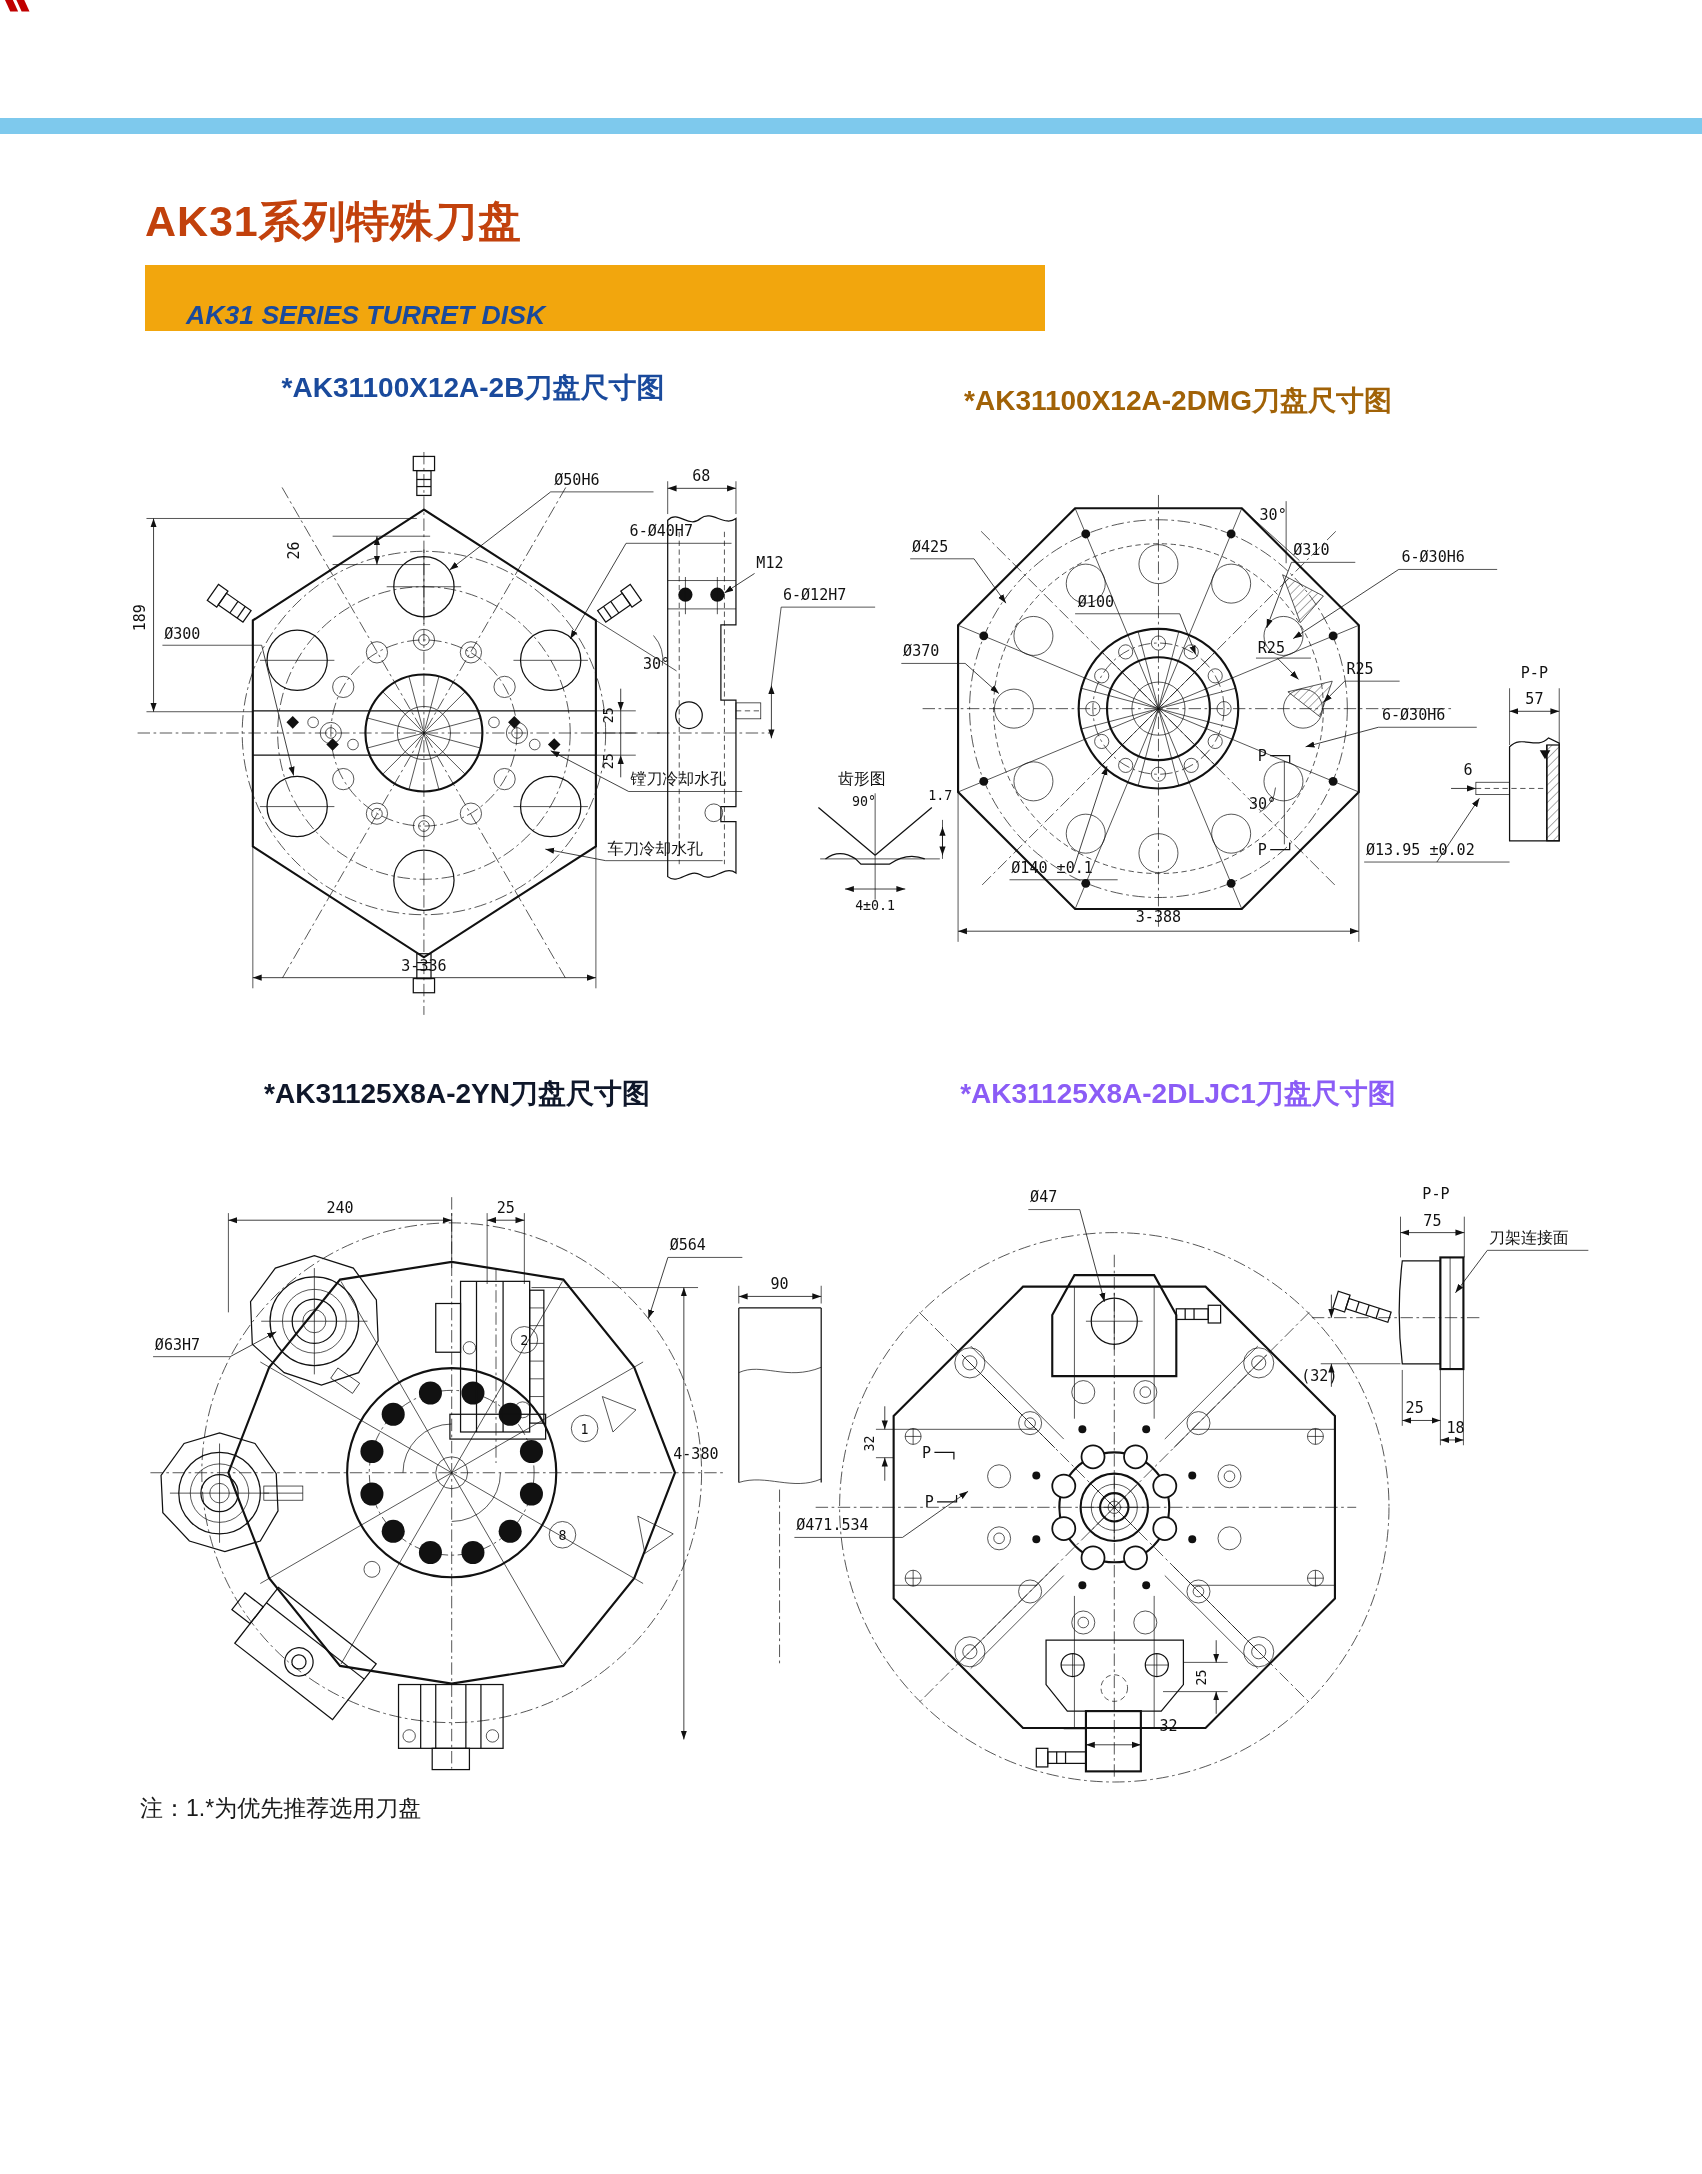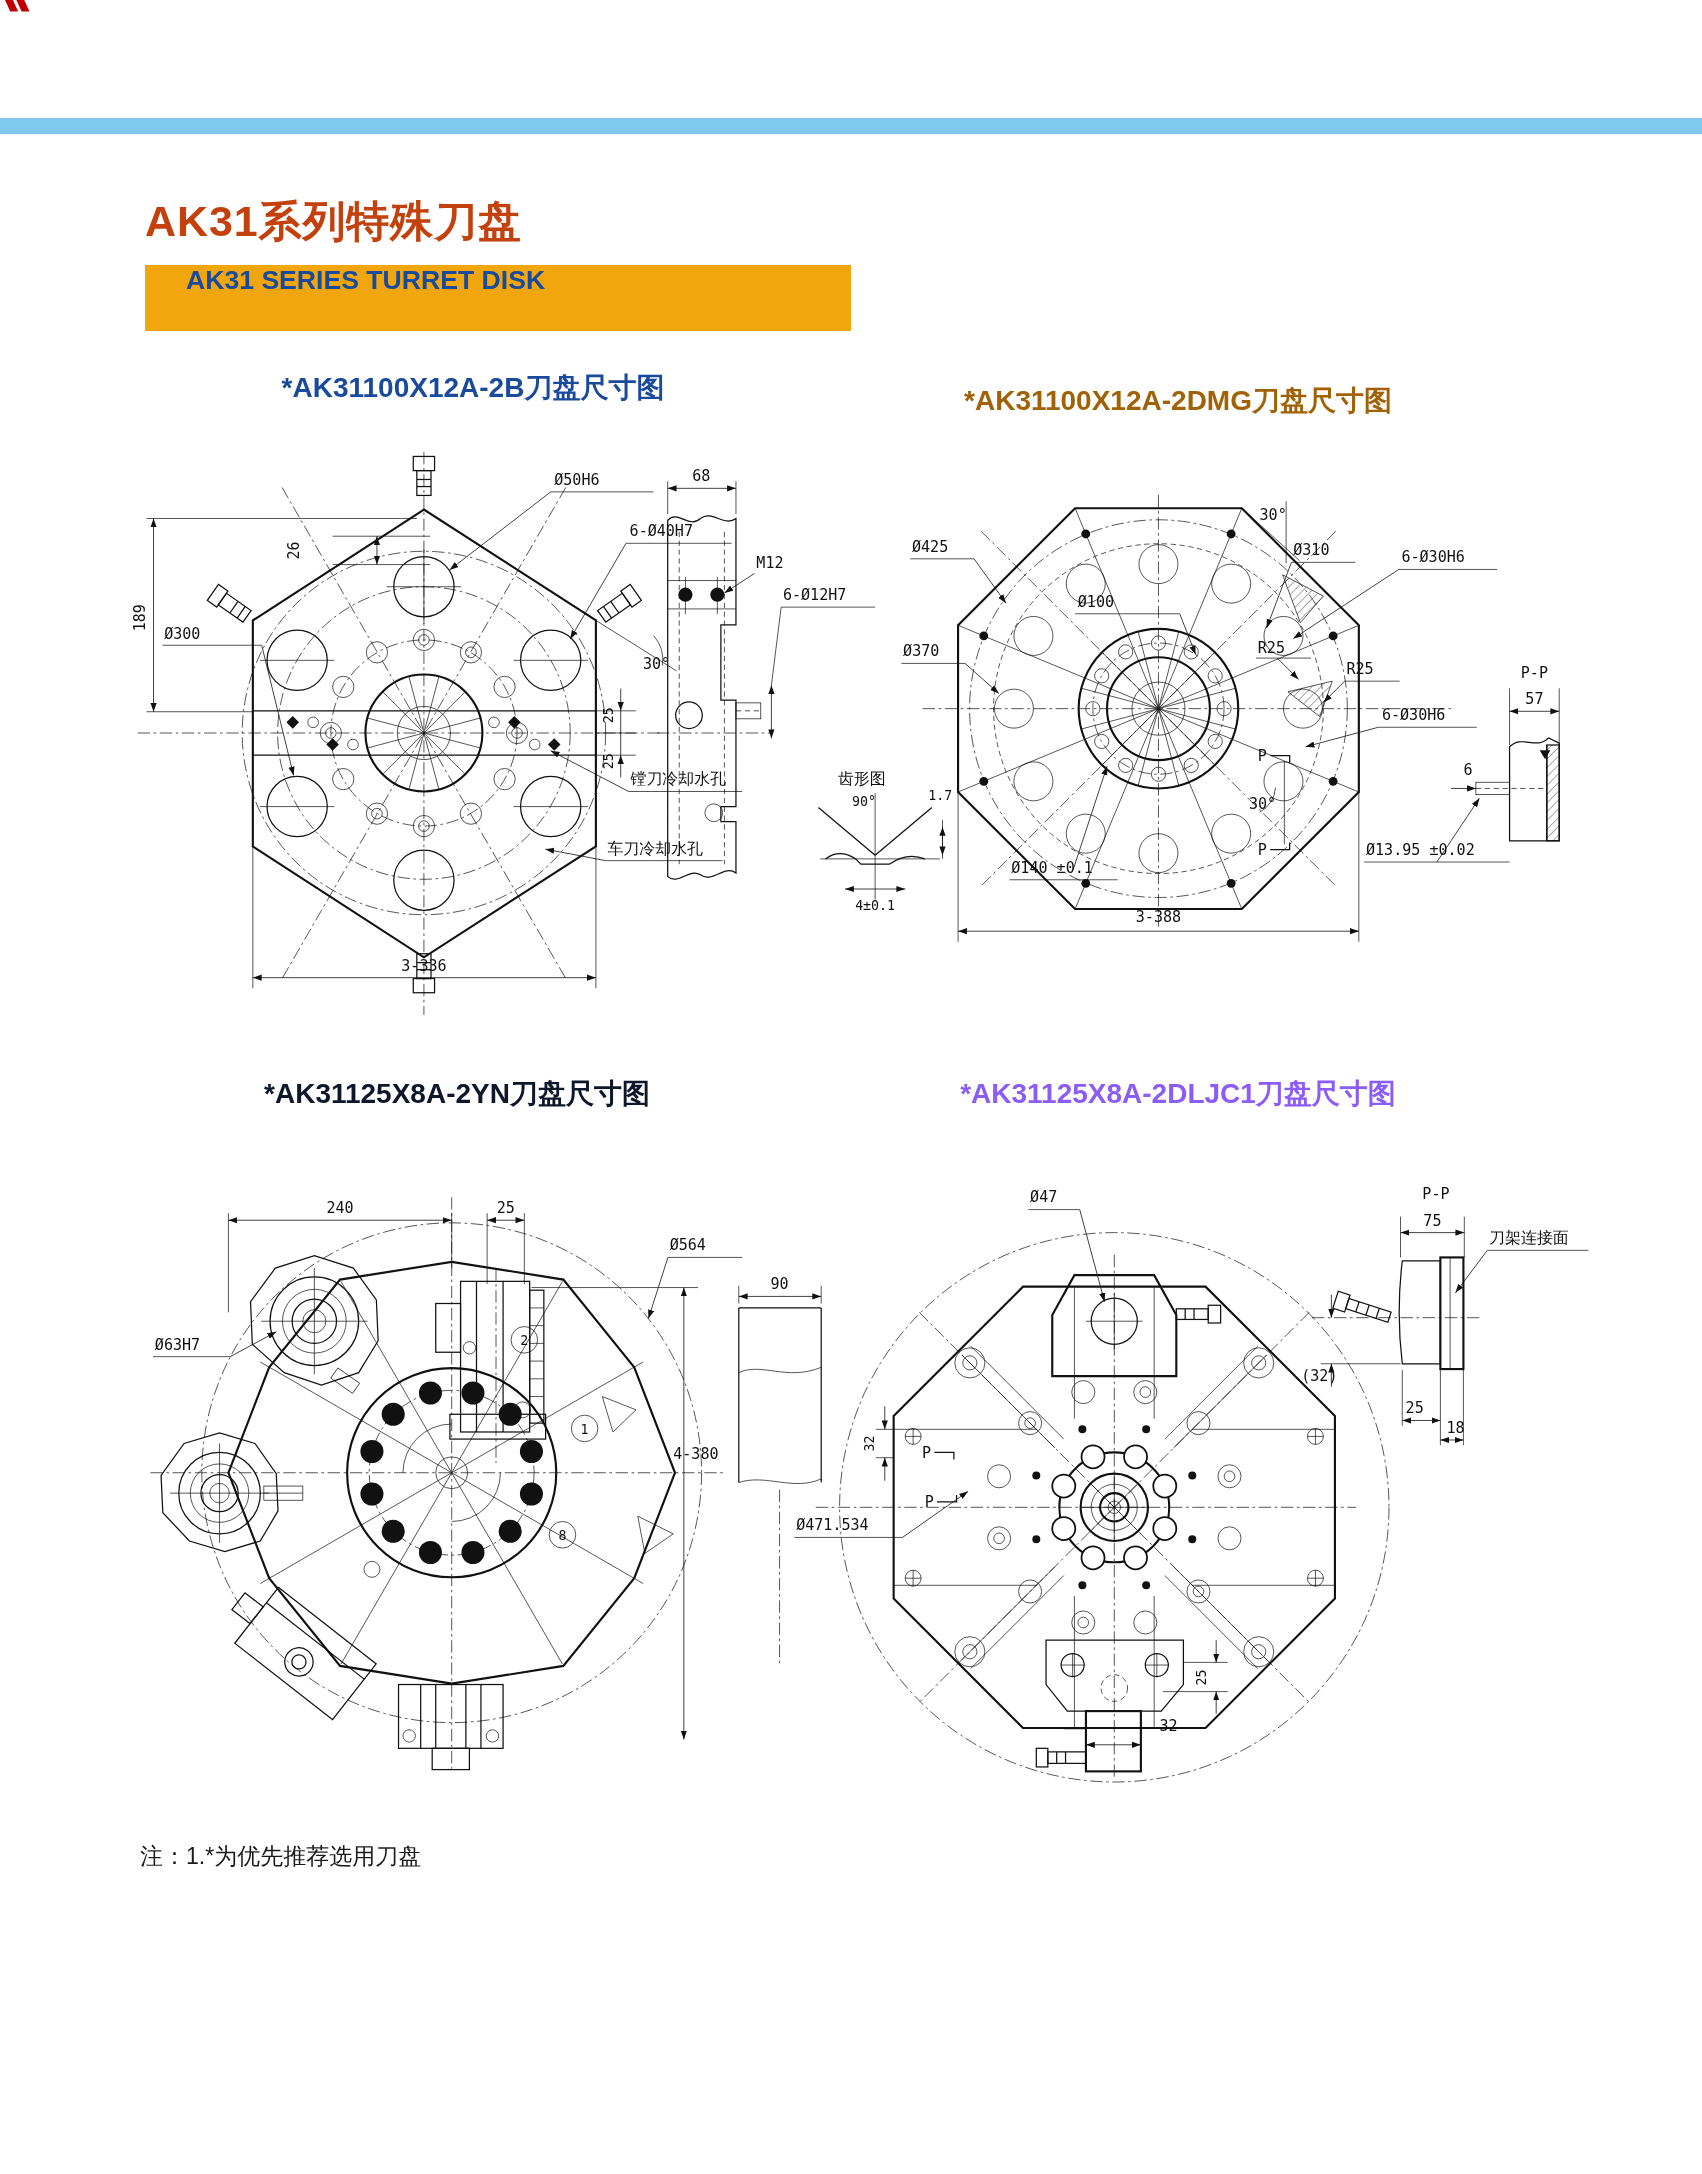--- a/index.html
+++ b/index.html
@@ -1,23 +1,23 @@
 <!DOCTYPE html>
 <html style="font-size:14px"><head>
 <meta charset="utf-8">
 <style>
   html,body{margin:0;padding:0;background:#ffffff;}
   body{position:relative;width:1702px;height:2175px;overflow:hidden;font-family:"Liberation Sans",sans-serif;}
   .topbar{position:absolute;left:0;top:118px;width:1702px;height:16px;}
   .corner-mark{position:absolute;left:5.3px;top:0;}
   .page-title{position:absolute;left:145px;top:193px;font-size:43px;font-weight:bold;letter-spacing:0.9px;white-space:nowrap;}
-  .banner{position:absolute;left:145px;top:265px;width:706px;height:66px;display:flex;align-items:flex-start;box-sizing:border-box;padding-left:41px;}
+  .banner{position:absolute;left:145px;top:265px;width:900px;height:66px;display:flex;align-items:flex-end;box-sizing:border-box;padding-left:41px;font-style:italic;}
   .banner-text{font-size:26.6px;font-weight:600;}
   .fig-title{position:absolute;transform:translateX(-50%);font-size:28px;font-weight:600;white-space:nowrap;}
-  .note{position:absolute;left:140px;top:1793px;font-size:23px;color:#1a1a1a;white-space:nowrap;margin-top:48px;}
+  .note{position:absolute;left:140px;top:1793px;font-size:23px;color:#1a1a1a;white-space:nowrap;}
   svg.panel{position:absolute;overflow:visible;}
   svg text{fill:#111;}
   .dim{font-family:"DejaVu Sans Mono","Liberation Mono",monospace;font-size:17px;}
   .dims{font-family:"DejaVu Sans Mono","Liberation Mono",monospace;font-size:15px;}
   .cjk{font-family:"DejaVu Sans",sans-serif;font-size:18px;}
   .thin{stroke:#111;stroke-width:0.8;fill:none;}
   .med{stroke:#111;stroke-width:1.4;fill:none;}
   .bold{stroke:#111;stroke-width:2.4;fill:none;}
   .dd{stroke:#111;stroke-width:0.8;fill:none;stroke-dasharray:14 4 3 4;}
   .dsh{stroke:#111;stroke-width:0.8;fill:none;stroke-dasharray:6 4;}

